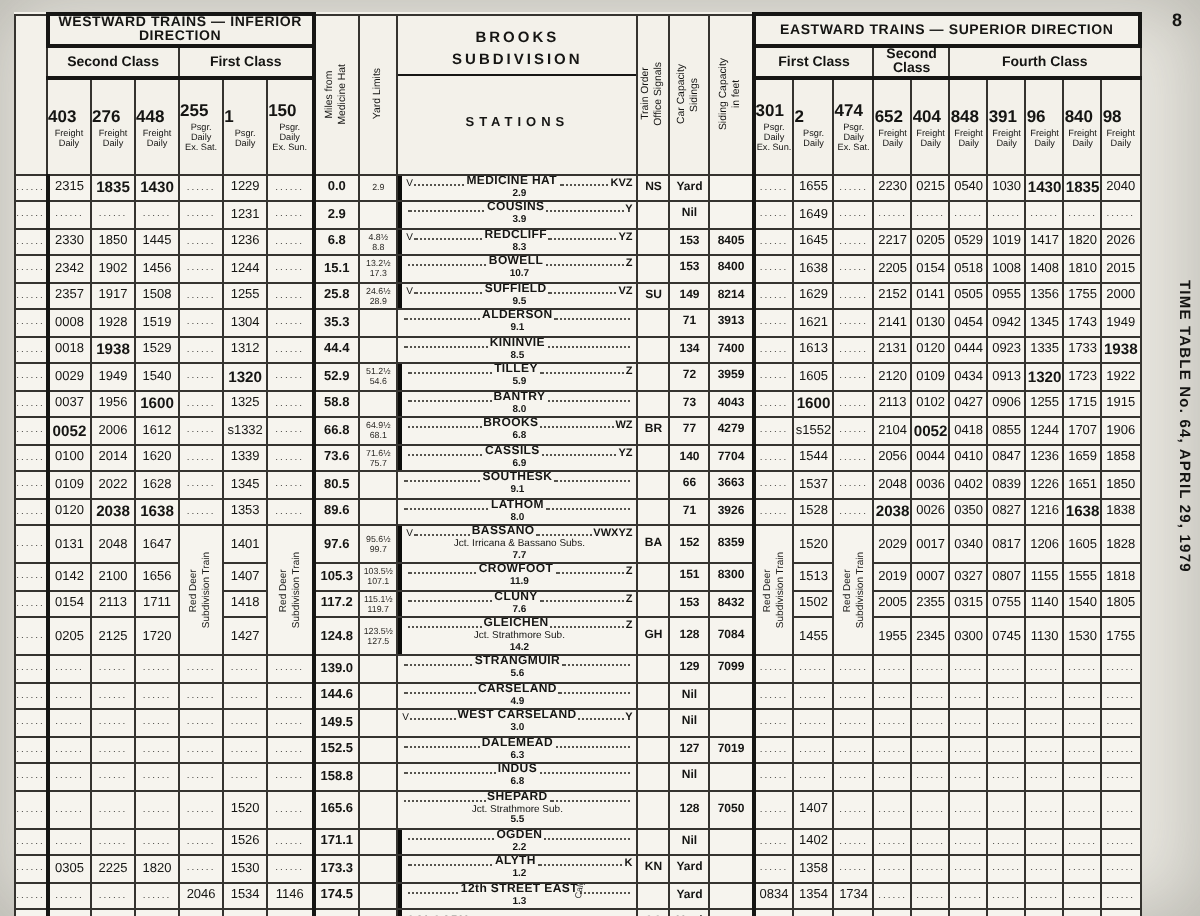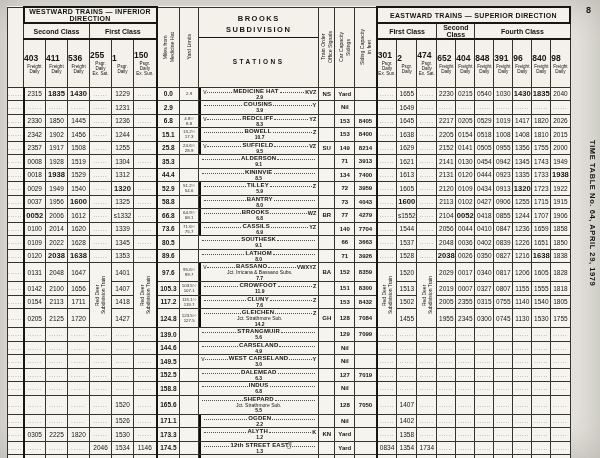--- a/index.html
+++ b/index.html
@@ -136,26 +136,26 @@
           <th class="cg" colspan="2">Second Class</th>
           <th class="cg" colspan="5">Fourth Class</th>
         </tr>
       <tr id="hr3">
           <th>
             <div class="cn">403</div>
             <div class="ct2">Freight
 Daily</div>
           </th>
           <th>
-            <div class="cn">411</div>
+            <div class="cn">276</div>
             <div class="ct2">Freight
 Daily</div>
           </th>
           <th>
-            <div class="cn">536</div>
+            <div class="cn">448</div>
             <div class="ct2">Freight
 Daily</div>
           </th>
           <th>
             <div class="cn">255</div>
             <div class="ct2">Psgr.
 Daily
 Ex. Sat.</div>
           </th>
           <th>

